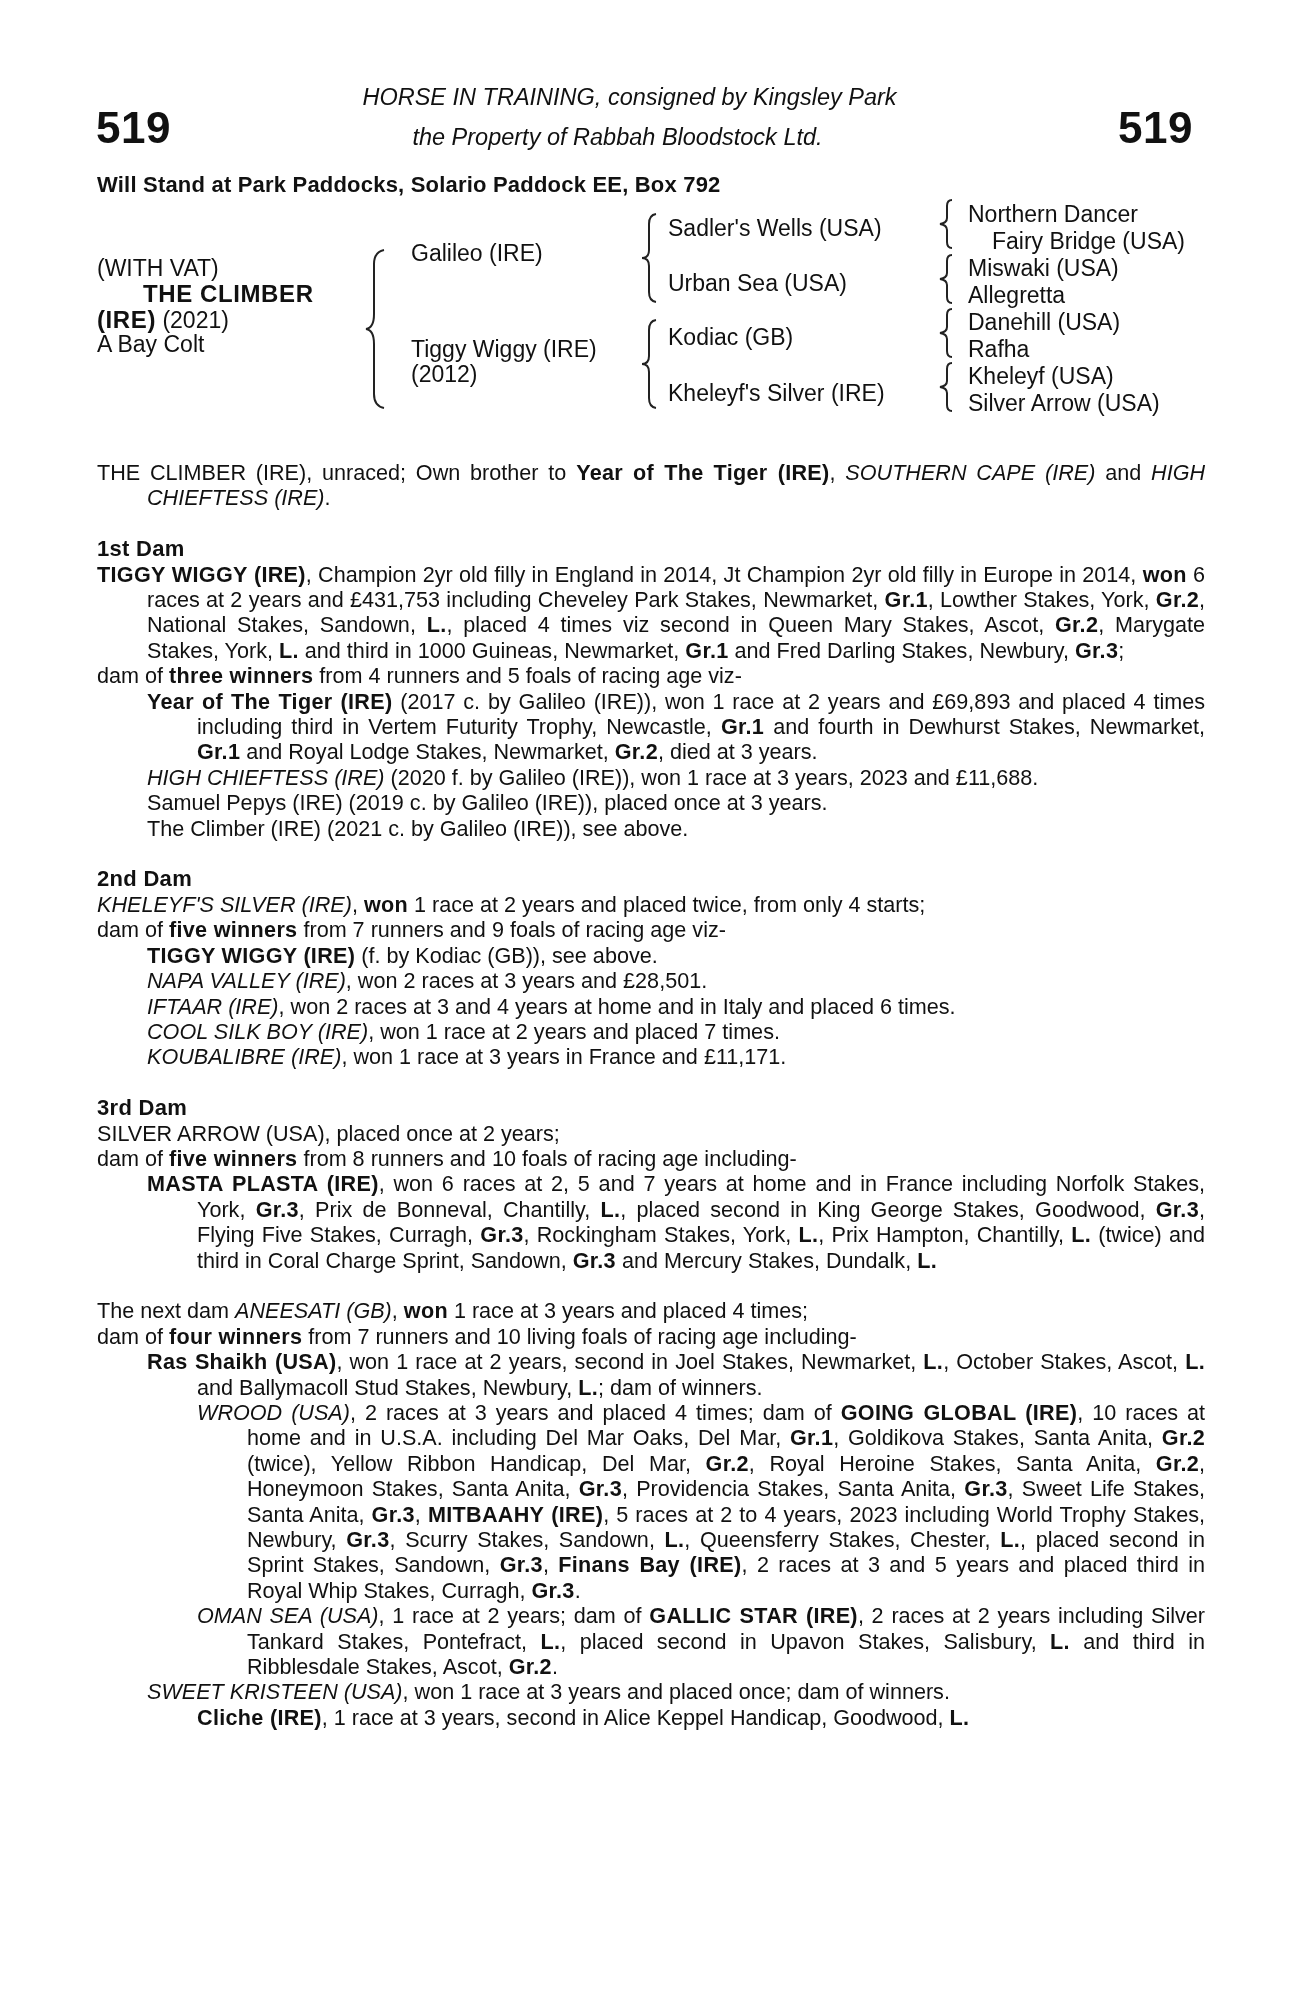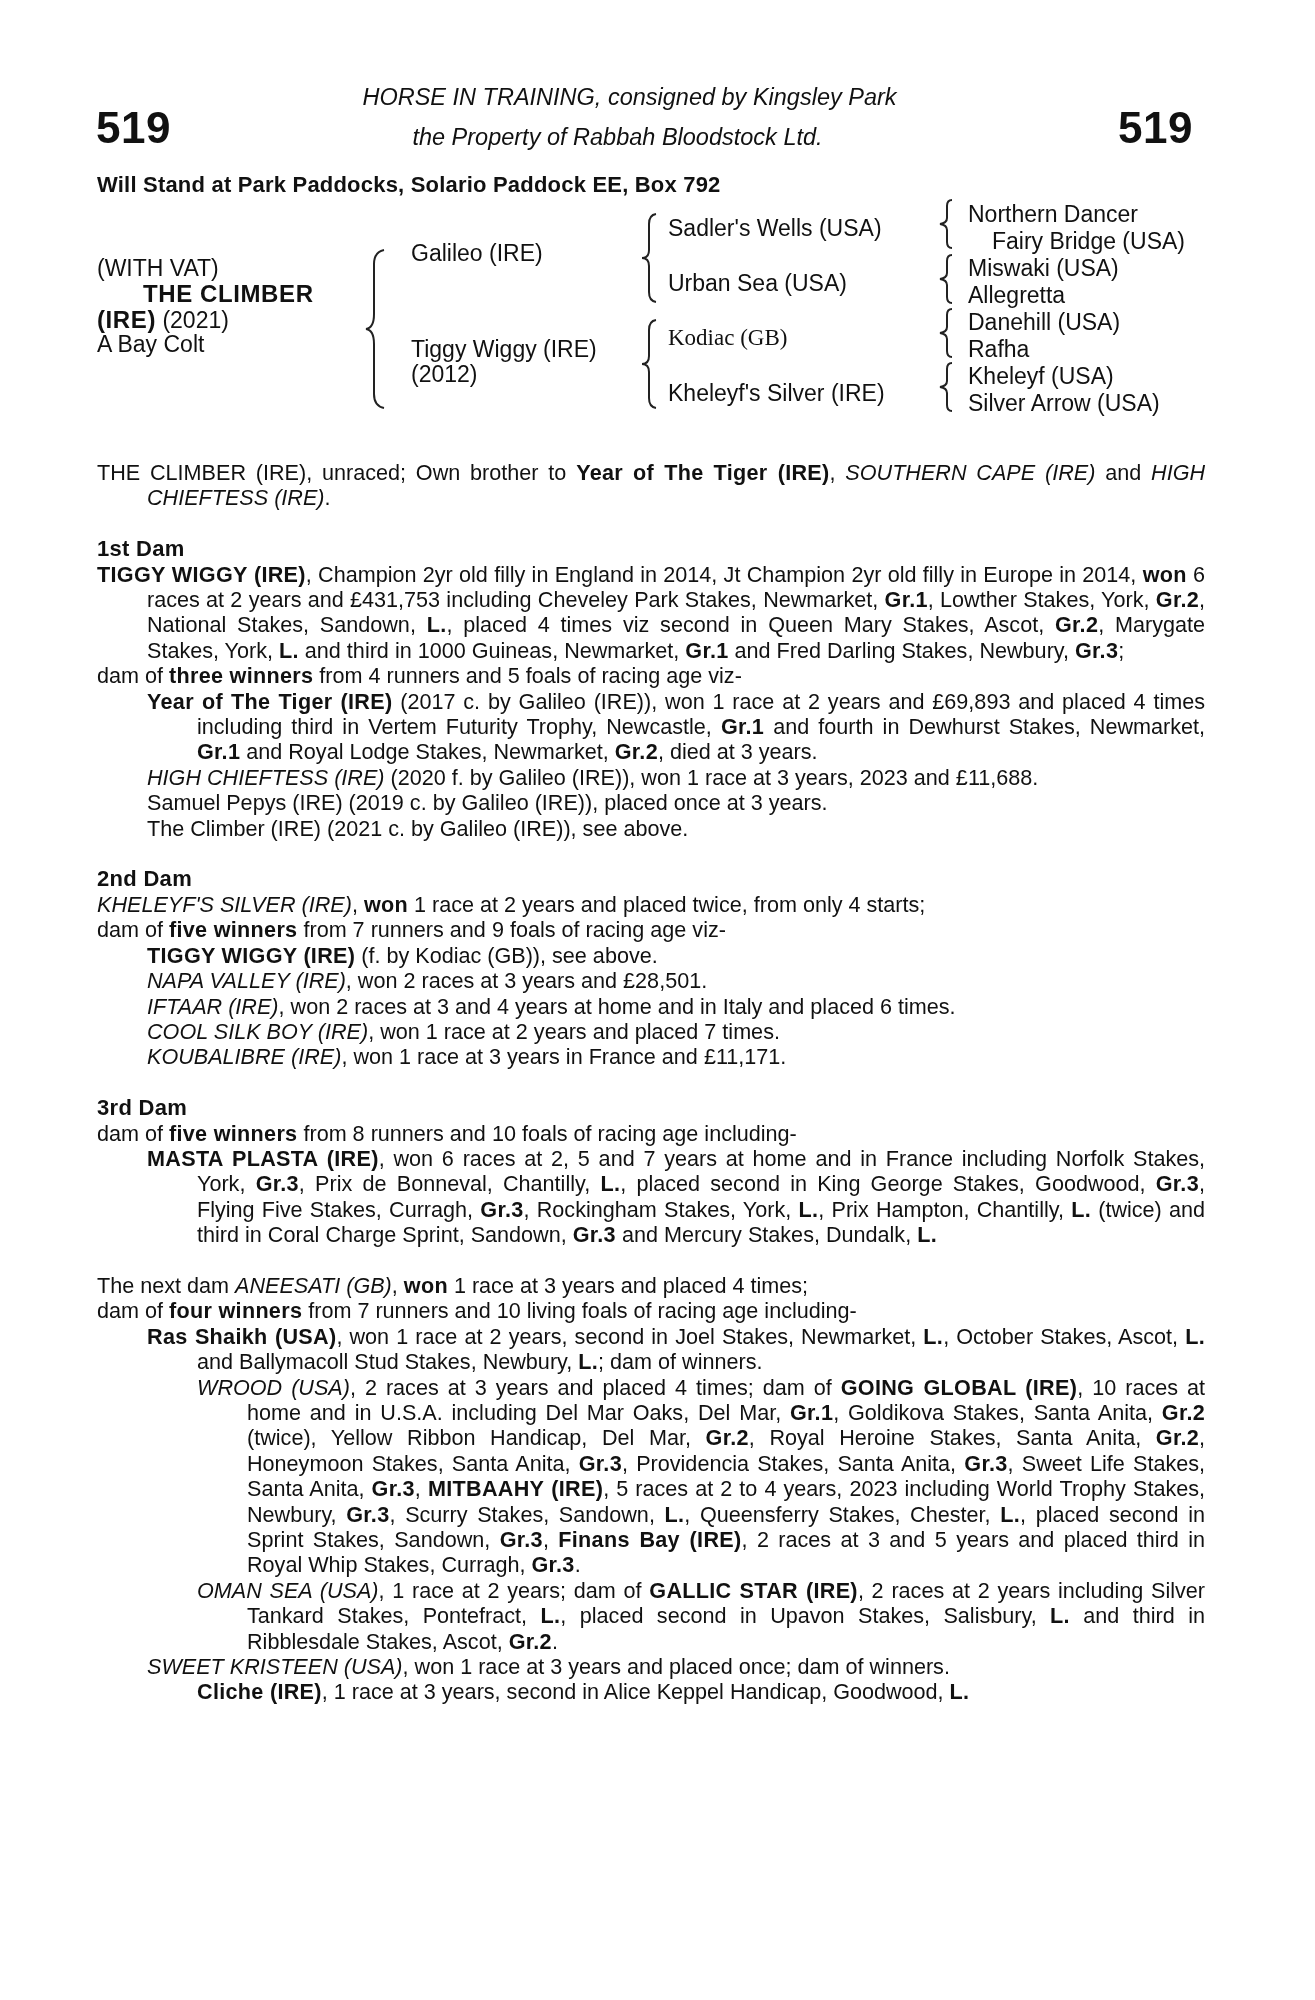--- a/index.html
+++ b/index.html
@@ -51,21 +51,21 @@
   <div class="ped" style="left:411px; top:363px;">(2012)</div>
 
   <svg class="brace-big" style="left:640px; top:212px;" width="22" height="92">
     <path d="M16 2 Q9 3 9 12 L9 38 Q9 46 2 46 Q9 46 9 54 L9 80 Q9 89 16 90" fill="none" stroke="#222" stroke-width="2"></path>
   </svg>
   <svg class="brace-big" style="left:640px; top:318px;" width="22" height="92">
     <path d="M16 2 Q9 3 9 12 L9 38 Q9 46 2 46 Q9 46 9 54 L9 80 Q9 89 16 90" fill="none" stroke="#222" stroke-width="2"></path>
   </svg>
   <div class="ped" style="left:668px; top:217px;">Sadler's Wells (USA)</div>
   <div class="ped" style="left:668px; top:272px;">Urban Sea (USA)</div>
-  <div class="ped" style="left:668px; top:326px;font-family:Liberation Serif, serif;">Kodiac (GB)</div>
+  <div class="ped" style="left:668px; top:326px;">Kodiac (GB)</div>
   <div class="ped" style="left:668px; top:382px;">Kheleyf's Silver (IRE)</div>
 
   <svg class="brace-big" style="left:938px; top:198px;" width="20" height="52">
     <path d="M14 2 Q9 2 9 8 L9 20 Q9 25 2 26 Q9 27 9 32 L9 44 Q9 50 14 50" fill="none" stroke="#222" stroke-width="2"></path>
   </svg>
   <svg class="brace-big" style="left:938px; top:253px;" width="20" height="52">
     <path d="M14 2 Q9 2 9 8 L9 20 Q9 25 2 26 Q9 27 9 32 L9 44 Q9 50 14 50" fill="none" stroke="#222" stroke-width="2"></path>
   </svg>
   <svg class="brace-big" style="left:938px; top:307px;" width="20" height="52">
     <path d="M14 2 Q9 2 9 8 L9 20 Q9 25 2 26 Q9 27 9 32 L9 44 Q9 50 14 50" fill="none" stroke="#222" stroke-width="2"></path>
@@ -97,20 +97,21 @@
     <p class="para flat heading"><span>2nd Dam</span></p>
     <p class="para lvl0"><span class="i">KHELEYF'S SILVER (IRE)</span><span>, </span><span class="b">won</span><span> 1 race at 2 years and placed twice, from only 4 starts;</span></p>
     <p class="para flat"><span>dam of </span><span class="b">five winners</span><span> from 7 runners and 9 foals of racing age viz-</span></p>
     <p class="para lvl1"><span class="b">TIGGY WIGGY (IRE)</span><span> (f. by Kodiac (GB)), see above.</span></p>
     <p class="para lvl1"><span class="i">NAPA VALLEY (IRE)</span><span>, won 2 races at 3 years and £28,501.</span></p>
     <p class="para lvl1"><span class="i">IFTAAR (IRE)</span><span>, won 2 races at 3 and 4 years at home and in Italy and placed 6 times.</span></p>
     <p class="para lvl1"><span class="i">COOL SILK BOY (IRE)</span><span>, won 1 race at 2 years and placed 7 times.</span></p>
     <p class="para lvl1"><span class="i">KOUBALIBRE (IRE)</span><span>, won 1 race at 3 years in France and £11,171.</span></p>
     <p class="para gap"></p>
     <p class="para flat heading"><span>3rd Dam</span></p>
+    <p class="para lvl0"><span>SILVER ARROW (USA), placed once at 2 years;</span></p>
     <p class="para flat"><span>dam of </span><span class="b">five winners</span><span> from 8 runners and 10 foals of racing age including-</span></p>
     <p class="para lvl1"><span class="b">MASTA PLASTA (IRE)</span><span>, won 6 races at 2, 5 and 7 years at home and in France including Norfolk Stakes, York, </span><span class="b">Gr.3</span><span>, Prix de Bonneval, Chantilly, </span><span class="b">L.</span><span>, placed second in King George Stakes, Goodwood, </span><span class="b">Gr.3</span><span>, Flying Five Stakes, Curragh, </span><span class="b">Gr.3</span><span>, Rockingham Stakes, York, </span><span class="b">L.</span><span>, Prix Hampton, Chantilly, </span><span class="b">L.</span><span> (twice) and third in Coral Charge Sprint, Sandown, </span><span class="b">Gr.3</span><span> and Mercury Stakes, Dundalk, </span><span class="b">L.</span></p>
     <p class="para gap"></p>
     <p class="para lvl0"><span>The next dam </span><span class="i">ANEESATI (GB)</span><span>, </span><span class="b">won</span><span> 1 race at 3 years and placed 4 times;</span></p>
     <p class="para flat"><span>dam of </span><span class="b">four winners</span><span> from 7 runners and 10 living foals of racing age including-</span></p>
     <p class="para lvl1"><span class="b">Ras Shaikh (USA)</span><span>, won 1 race at 2 years, second in Joel Stakes, Newmarket, </span><span class="b">L.</span><span>, October Stakes, Ascot, </span><span class="b">L.</span><span> and Ballymacoll Stud Stakes, Newbury, </span><span class="b">L.</span><span>; dam of winners.</span></p>
     <p class="para lvl2"><span class="i">WROOD (USA)</span><span>, 2 races at 3 years and placed 4 times; dam of </span><span class="b">GOING GLOBAL (IRE)</span><span>, 10 races at home and in U.S.A. including Del Mar Oaks, Del Mar, </span><span class="b">Gr.1</span><span>, Goldikova Stakes, Santa Anita, </span><span class="b">Gr.2</span><span> (twice), Yellow Ribbon Handicap, Del Mar, </span><span class="b">Gr.2</span><span>, Royal Heroine Stakes, Santa Anita, </span><span class="b">Gr.2</span><span>, Honeymoon Stakes, Santa Anita, </span><span class="b">Gr.3</span><span>, Providencia Stakes, Santa Anita, </span><span class="b">Gr.3</span><span>, Sweet Life Stakes, Santa Anita, </span><span class="b">Gr.3</span><span>, </span><span class="b">MITBAAHY (IRE)</span><span>, 5 races at 2 to 4 years, 2023 including World Trophy Stakes, Newbury, </span><span class="b">Gr.3</span><span>, Scurry Stakes, Sandown, </span><span class="b">L.</span><span>, Queensferry Stakes, Chester, </span><span class="b">L.</span><span>, placed second in Sprint Stakes, Sandown, </span><span class="b">Gr.3</span><span>, </span><span class="b">Finans Bay (IRE)</span><span>, 2 races at 3 and 5 years and placed third in Royal Whip Stakes, Curragh, </span><span class="b">Gr.3</span><span>.</span></p>
     <p class="para lvl2"><span class="i">OMAN SEA (USA)</span><span>, 1 race at 2 years; dam of </span><span class="b">GALLIC STAR (IRE)</span><span>, 2 races at 2 years including Silver Tankard Stakes, Pontefract, </span><span class="b">L.</span><span>, placed second in Upavon Stakes, Salisbury, </span><span class="b">L.</span><span> and third in Ribblesdale Stakes, Ascot, </span><span class="b">Gr.2</span><span>.</span></p>
     <p class="para lvl1"><span class="i">SWEET KRISTEEN (USA)</span><span>, won 1 race at 3 years and placed once; dam of winners.</span></p>
     <p class="para lvl2"><span class="b">Cliche (IRE)</span><span>, 1 race at 3 years, second in Alice Keppel Handicap, Goodwood, </span><span class="b">L.</span></p>

